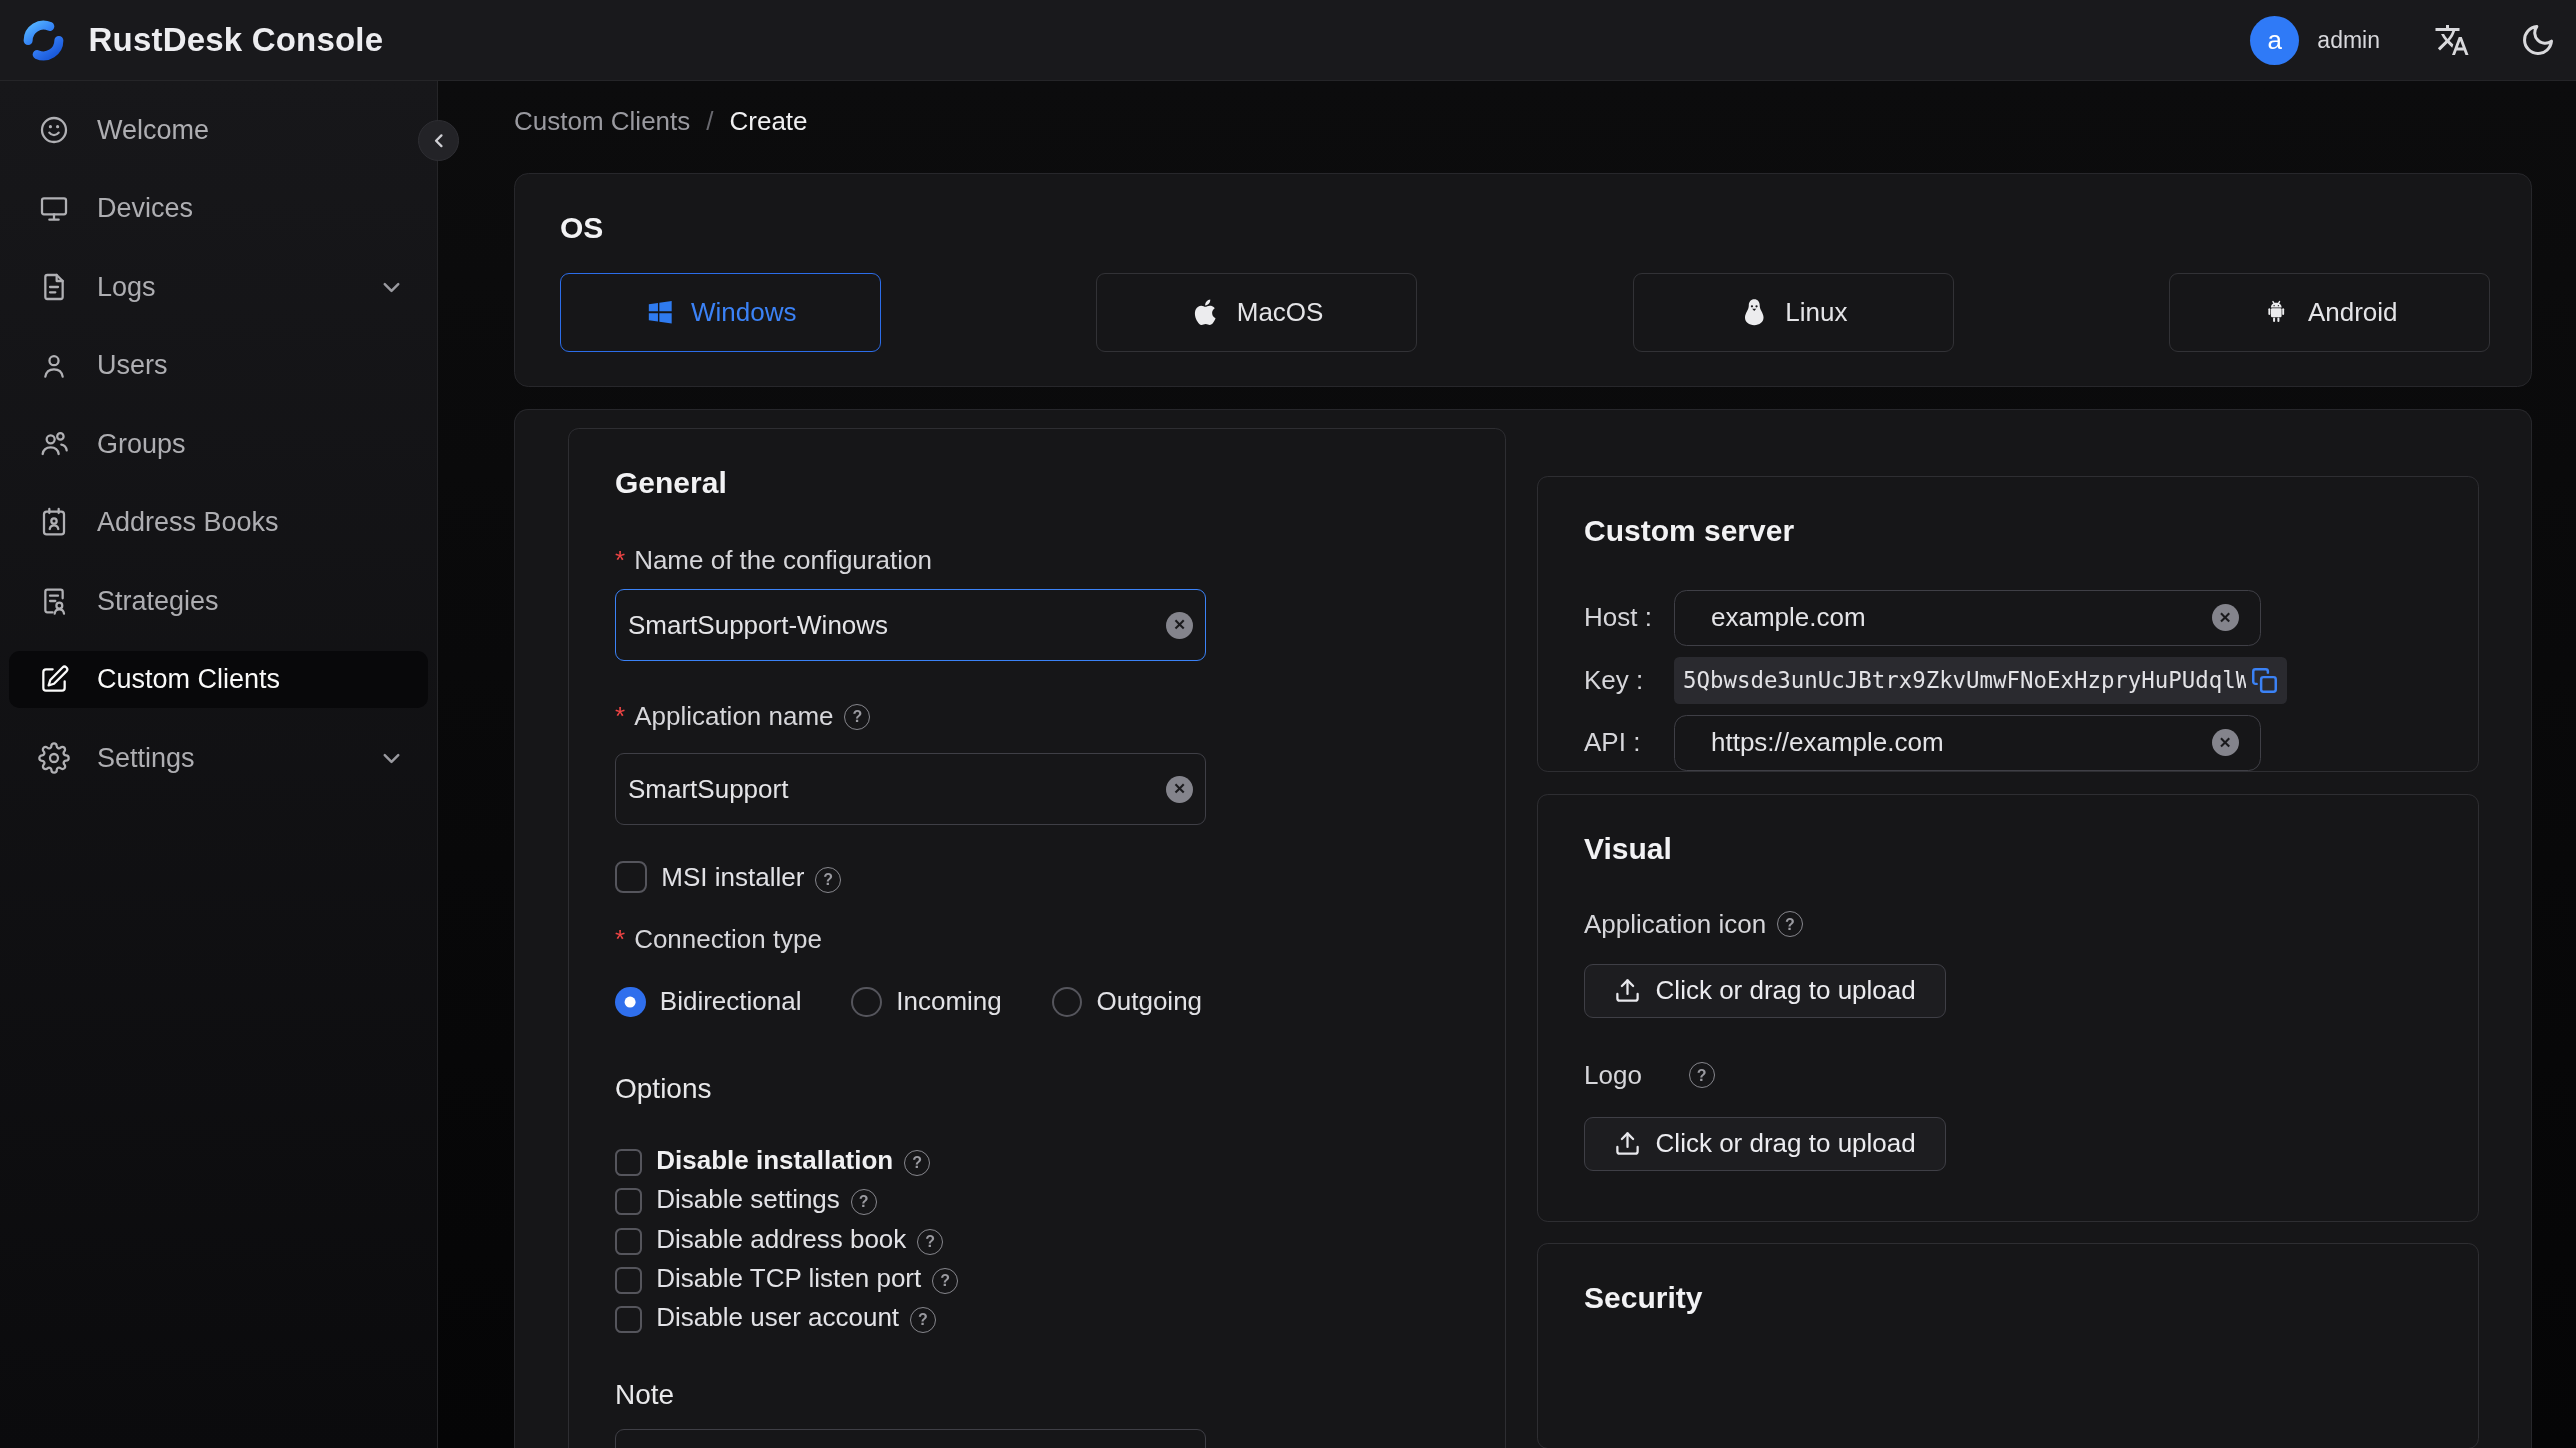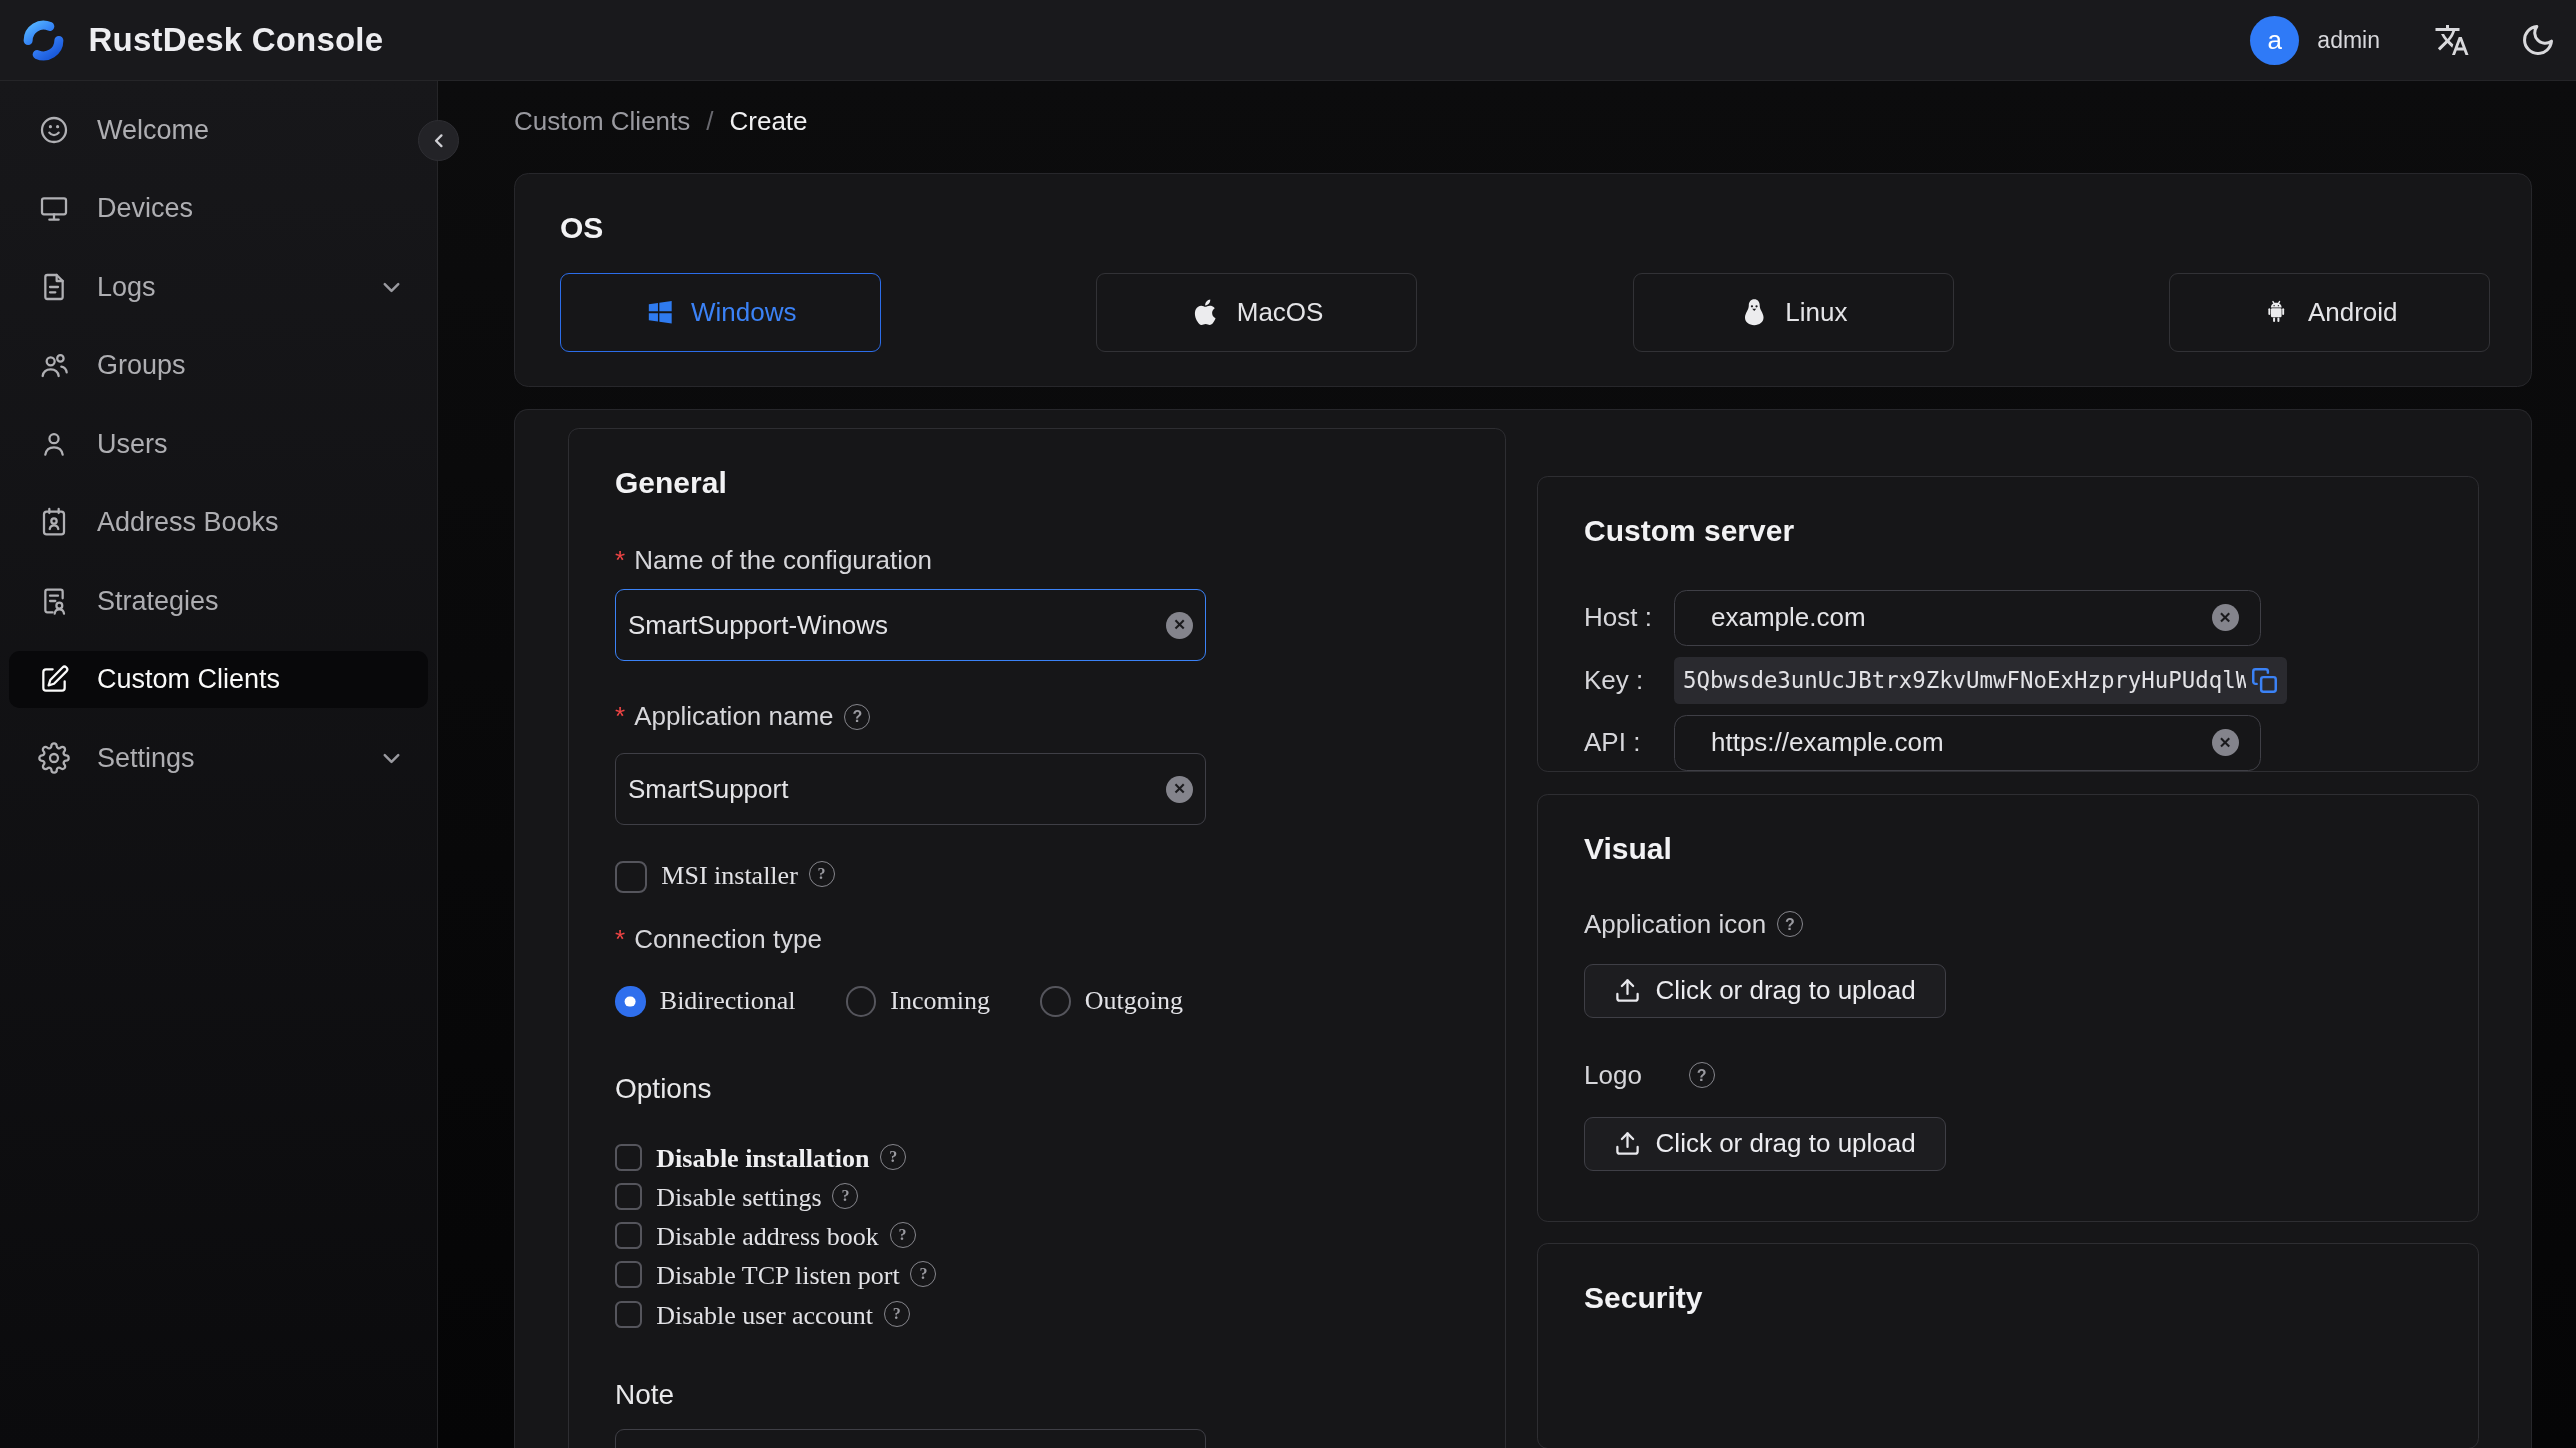--- a/index.html
+++ b/index.html
@@ -66,21 +66,21 @@
   .clear-btn { width:27px; height:27px; border-radius:50%; background:#84848c; color:#1a1a1d; font-size:15.2px; font-weight:700; display:flex; align-items:center; justify-content:center; cursor:pointer; flex:0 0 auto; }
 
   .checkbox { border:2.7px solid #55555c; background:transparent; flex:0 0 auto; cursor:pointer; }
   .cb-36 { width:32px; height:32px; border-radius:8px; }
   .cb-30 { width:27px; height:27px; border-radius:6.3px; }
 
   .radio { width:30.5px; height:30.5px; border-radius:50%; border:2.7px solid #55555c; flex:0 0 auto; cursor:pointer; position:relative; }
   .radio.on { border:none; background:#2f6fed; }
   .radio.on::after { content:""; position:absolute; left:50%; top:50%; width:10.8px; height:10.8px; border-radius:50%; background:#fff; transform:translate(-50%,-50%); }
 
-  .row { display:flex; align-items:flex-start;font-family:Liberation Serif, serif; }
+  .row { display:flex; align-items:flex-end; }
   .opt-label { font-size:26px; color:#e2e2e6; margin-left:14.3px; }
   .opt-label.bold { font-weight:700; color:#f0f0f2; }
 
   .note-area { width:591px; height:125px; border:0.9px solid #3f3f46; border-radius:9px; background:#161618; padding:14.3px 20px; }
   .note-area textarea { width:100%; height:100%; background:transparent; border:none; outline:none; resize:none; color:#e4e4e7; font-size:26px; font-family:"Liberation Sans", sans-serif; }
   .note-area textarea::placeholder { color:#6d6d74; }
 
   
   .server-card { height:307px; padding:36px 19px 0 46px;margin-top:48px; }
   .srv-row { display:flex; align-items:center; margin-top:7.2px; }
@@ -173,34 +173,34 @@
         <span class="lbl">Logs</span>
         <span class="side-chevron">
           <svg width="27" height="27" viewBox="0 0 24 24" fill="none" stroke="#9a9aa0" stroke-width="2.2" stroke-linecap="round" stroke-linejoin="round">
               <polyline points="6 9 12 15 18 9"></polyline>
             </svg>
         </span>
       </div>
 
       <div class="side-item">
         <svg class="mi" width="32" height="32" viewBox="0 0 24 24" fill="none" stroke-width="1.7" stroke-linecap="round" stroke-linejoin="round">
+          <circle cx="12" cy="8" r="3.4"></circle>
+            <path d="M5.5 20c.6-3.6 3.2-5.5 6.5-5.5s5.9 1.9 6.5 5.5"></path>
+        </svg>
+        <span class="lbl">Users</span>
+      </div>
+
+      <div class="side-item">
+        <svg class="mi" width="32" height="32" viewBox="0 0 24 24" fill="none" stroke-width="1.7" stroke-linecap="round" stroke-linejoin="round">
           <circle cx="9.5" cy="8.5" r="3"></circle>
             <path d="M3.5 19.5c.5-3.2 2.8-5 6-5s5.5 1.8 6 5"></path>
             <circle cx="16.8" cy="6.3" r="2.4"></circle>
             <path d="M17.5 12.4c2.4.4 3.7 2 4 4.4"></path>
         </svg>
         <span class="lbl">Groups</span>
-      </div>
-
-      <div class="side-item">
-        <svg class="mi" width="32" height="32" viewBox="0 0 24 24" fill="none" stroke-width="1.7" stroke-linecap="round" stroke-linejoin="round">
-          <circle cx="12" cy="8" r="3.4"></circle>
-            <path d="M5.5 20c.6-3.6 3.2-5.5 6.5-5.5s5.9 1.9 6.5 5.5"></path>
-        </svg>
-        <span class="lbl">Users</span>
       </div>
 
       <div class="side-item">
         <svg class="mi" width="32" height="32" viewBox="0 0 24 24" fill="none" stroke-width="1.7" stroke-linecap="round" stroke-linejoin="round">
           <rect x="4.5" y="3.5" width="15" height="17" rx="2"></rect>
             <path d="M8.5 1.5v3M15.5 1.5v3"></path>
             <circle cx="12" cy="10.5" r="2"></circle>
             <path d="M8.8 16.5c.3-1.8 1.5-2.7 3.2-2.7s2.9.9 3.2 2.7"></path>
         </svg>
         <span class="lbl">Address Books</span>

